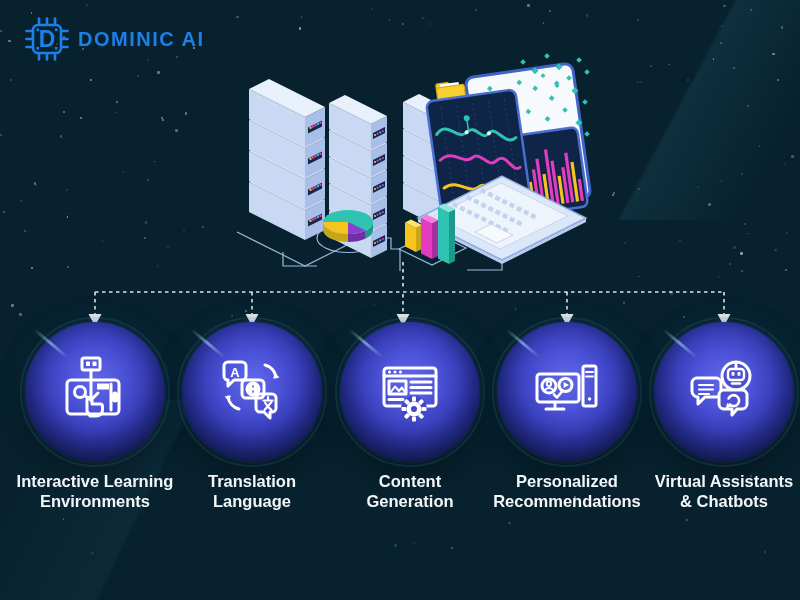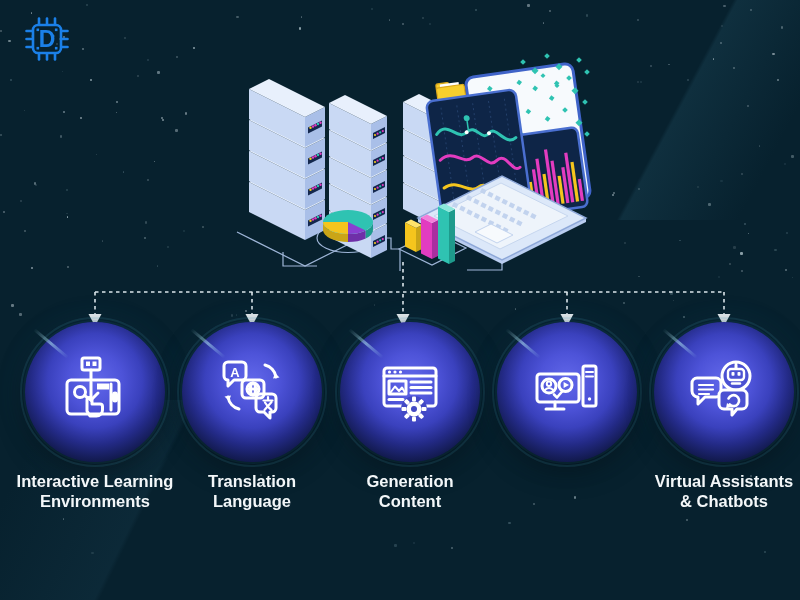--- a/index.html
+++ b/index.html
@@ -184,20 +184,21 @@
           <line x1="38" y1="31" x2="43.5" y2="31"></line>
       </g>
       <g fill="#1b80e8">
         <rect x="12.5" y="12.5" width="2.6" height="2.6"></rect>
           <rect x="30.9" y="12.5" width="2.6" height="2.6"></rect>
         <rect x="12.5" y="30.9" width="2.6" height="2.6"></rect>
           <rect x="30.9" y="30.9" width="2.6" height="2.6"></rect>
       </g>
       <text x="23" y="31" text-anchor="middle" font-size="23" font-weight="bold" fill="#1b80e8" font-family="Liberation Sans, sans-serif">D</text>
     </svg>
+    <span class="logo-text">DOMINIC AI</span>
   </div>
 
   <svg class="illus" width="384" height="260" viewBox="0 0 384 260">
 
     <g stroke="#9fb6d8" stroke-width="1.2" fill="none">
       <path d="M24,206 L92,240 L158,207"></path>
       <path d="M70,226 L70,240 L104,240"></path>
       <path d="M166,212 L178,212 L178,223 L187,223"></path>
       <path d="M187,224 L187,245"></path>
       <path d="M289,236 L289,244 L254,244"></path>
@@ -497,21 +498,25 @@
 
   <div class="label" style="left:-3px;top:471px;">
     <div>Interactive Learning</div>
     <div>Environments</div>
   </div>
   <div class="label" style="left:154px;top:471px;">
     <div>Translation</div>
     <div>Language</div>
   </div>
   <div class="label" style="left:312px;top:471px;">
+    <div>Content</div>
     <div>Generation</div>
-    <div>Content</div>
+  </div>
+  <div class="label" style="left:469px;top:471px;">
+    <div>Personalized</div>
+    <div>Recommendations</div>
   </div>
   <div class="label" style="left:626px;top:471px;">
     <div>Virtual Assistants</div>
     <div>&amp; Chatbots</div>
   </div>
 
 </div>
 
 </body></html>

